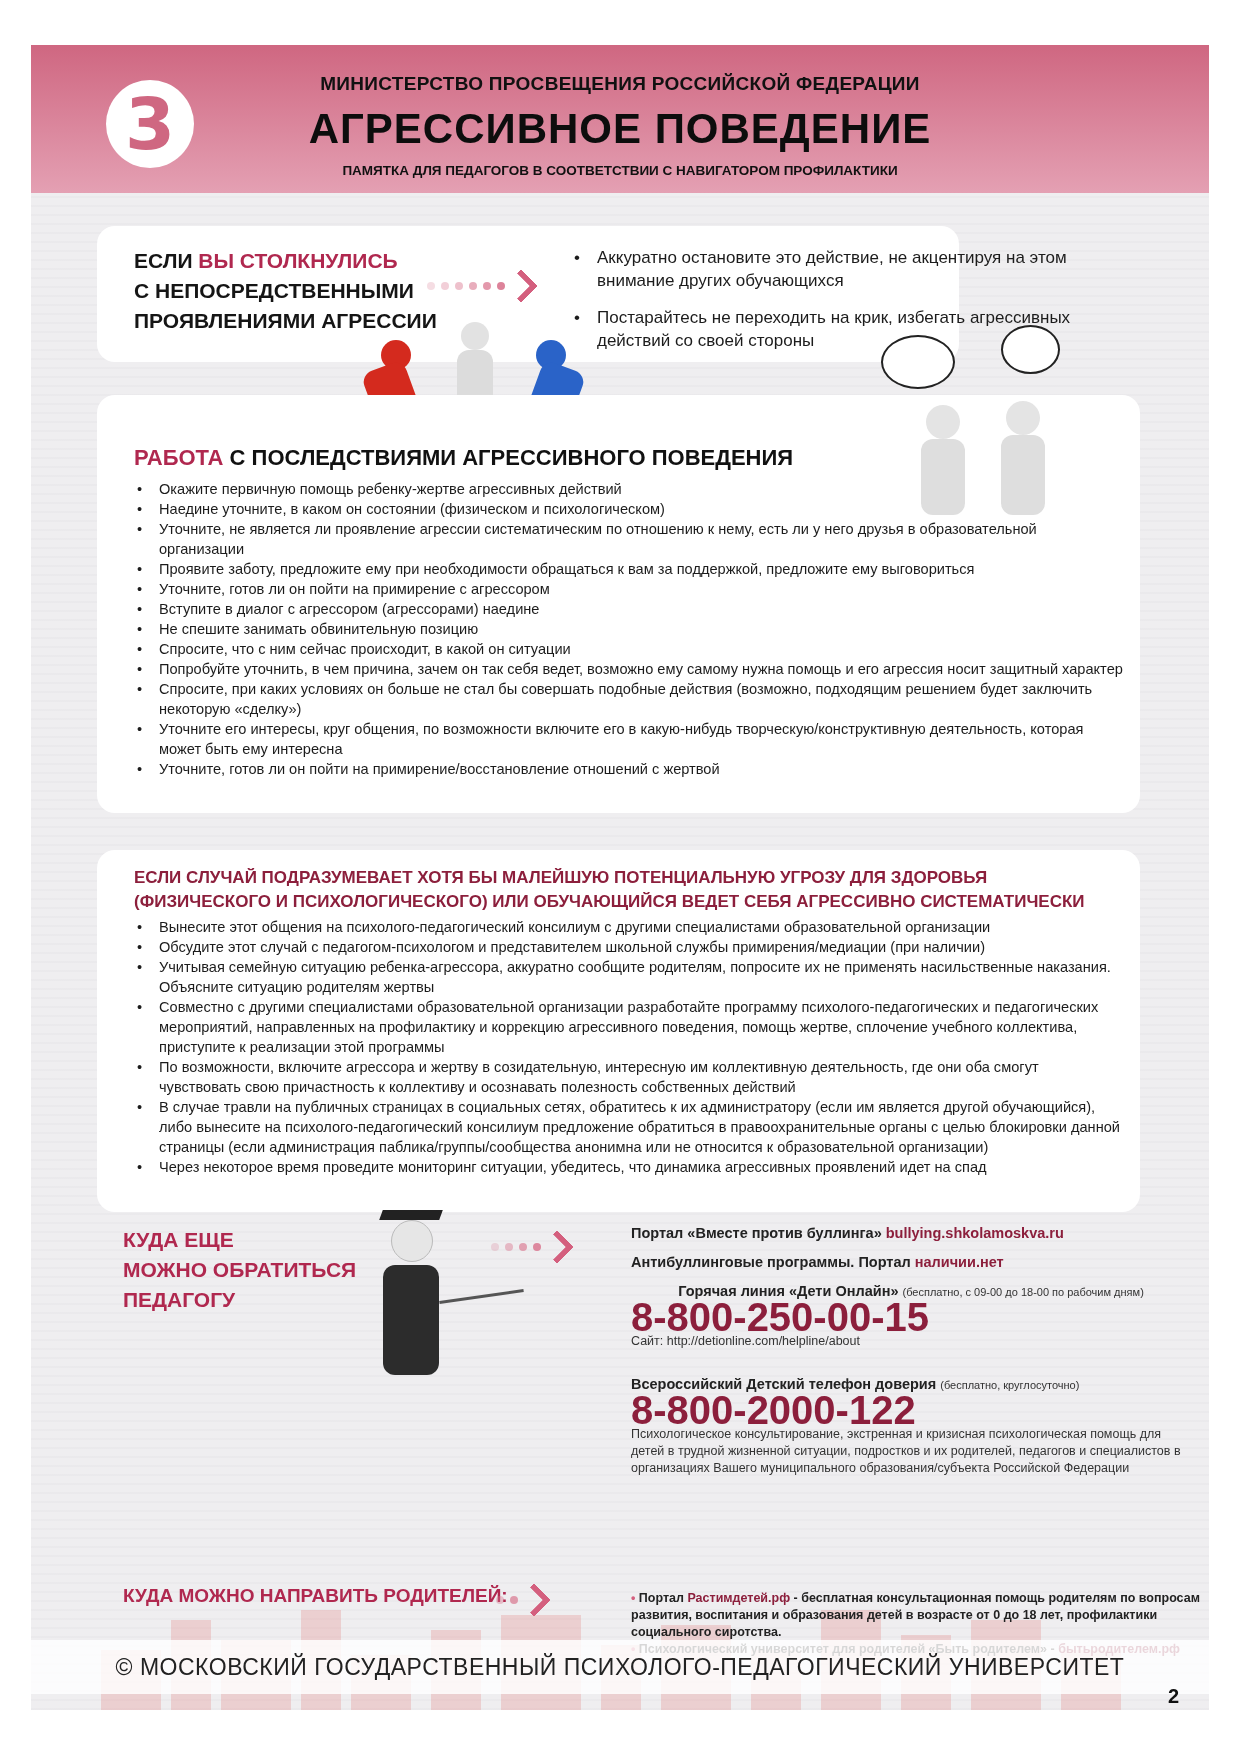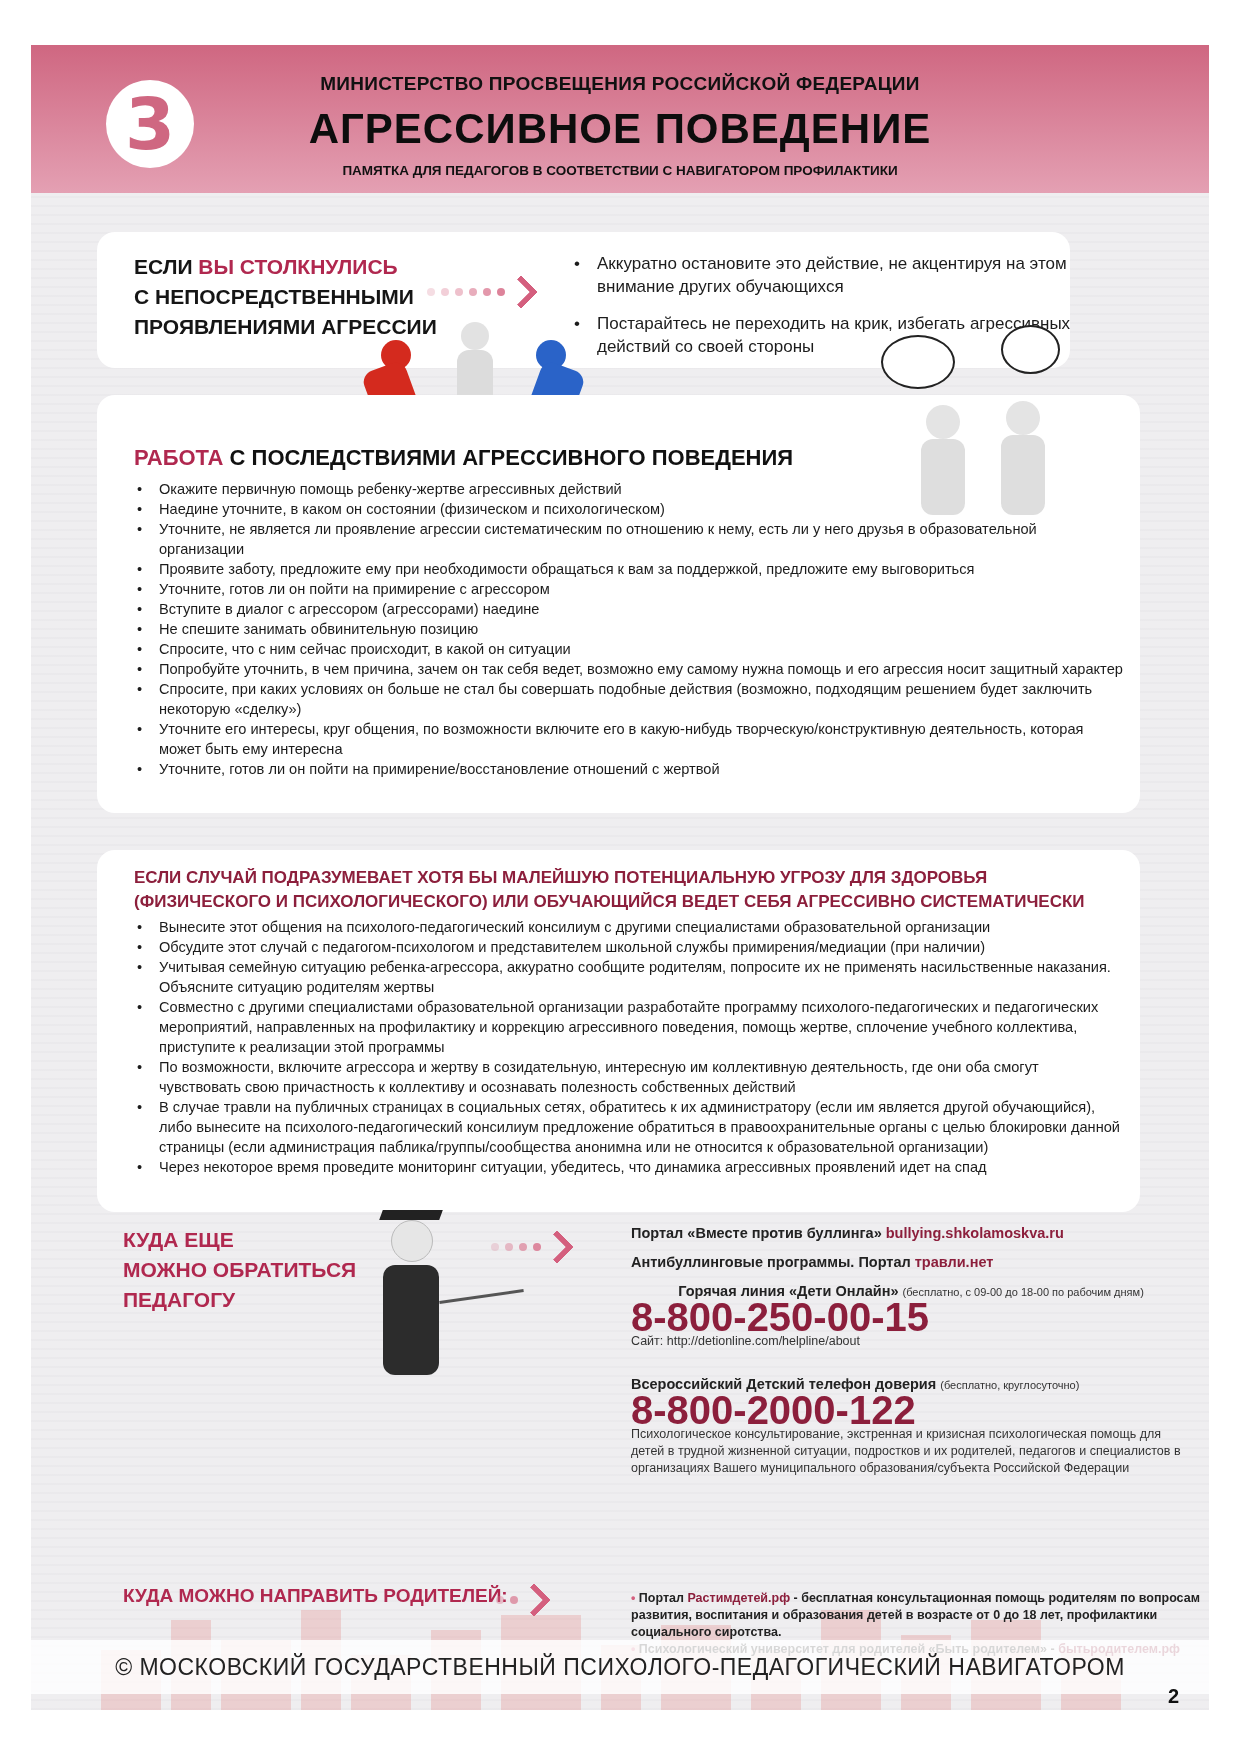--- a/index.html
+++ b/index.html
@@ -17,21 +17,21 @@
            font-size: 19px; letter-spacing: 0.3px; color: #111; }
   .h-title { position: absolute; left: 0; right: 0; top: 60px; text-align: center; font-weight: bold;
              font-size: 42px; letter-spacing: 1px; color: #0d0d0d; }
   .h-sub { position: absolute; left: 0; right: 0; top: 118px; text-align: center; font-weight: bold;
            font-size: 13.5px; color: #111; }
 
   .card { position: absolute; background: #ffffff; border-radius: 18px; }
   .accent { color: #b0284f; }
 
   
-  .c1 { left: 66px; top: 187px; width: 973px; height: 136px; }
+  .c1 { left: 66px; top: 181px; width: 862px; height: 136px; }
   .c1-head { position: absolute; left: 37px; top: 20px; font-weight: bold; font-size: 21px; line-height: 30px; color: #151515; }
   .arrow-dots { position: absolute; display: flex; align-items: center; gap: 6px; }
   .arrow-dots .dot { width: 8px; height: 8px; border-radius: 50%; background: #d9768f; }
   .chev { width: 18px; height: 18px; border-top: 6px solid #d45f7e; border-right: 6px solid #d45f7e;
           transform: rotate(45deg); margin-left: -2px; border-radius: 2px; }
   .c1-list { position: absolute; left: 475px; top: 20px; width: 545px; margin: 0; padding: 0; list-style: none; }
   .c1-list li { position: relative; padding-left: 25px; font-size: 17px; line-height: 23px; margin-bottom: 14px; color: #1c1c1c; }
   .c1-list li::before { content: "•"; position: absolute; left: 2px; top: 0; }
 
   
@@ -174,21 +174,21 @@
       <span class="dot" style="opacity:.65"></span>
       <span class="dot" style="opacity:.85"></span>
       <span class="chev"></span>
   </div>
 
   <div class="contacts">
     <div class="ct-line">
       <span>Портал «Вместе против буллинга» </span><span class="ct-link">bullying.shkolamoskva.ru</span>
     </div>
     <div class="ct-line">
-      <span>Антибуллинговые программы. Портал </span><span class="ct-link">травли.нет</span>
+      <span>Антибуллинговые программы. Портал </span><span class="ct-link">наличии.нет</span>
     </div>
     <div class="ct-line" style="margin-bottom:2px;text-align:center;">
       <span>Горячая линия «Дети Онлайн» </span><span class="ct-small">(бесплатно, с 09-00 до 18-00 по рабочим дням)</span>
     </div>
     <div class="phone">8-800-250-00-15</div>
     <div class="ct-desc" style="margin-bottom:26px;">Сайт: http://detionline.com/helpline/about</div>
     <div class="ct-line" style="margin-bottom:2px;">
       <span>Всероссийский Детский телефон доверия </span><span class="ct-small">(бесплатно, круглосуточно)</span>
     </div>
     <div class="phone">8-800-2000-122</div>
@@ -220,15 +220,15 @@
   </div>
   <div class="parents">
     <div>
       <span class="pdot">• </span><span>Портал </span><span class="ct-link">Растимдетей.рф</span><span> - бесплатная консультационная помощь родителям по вопросам развития, воспитания и образования детей в возрасте от 0 до 18 лет, профилактики социального сиротства.</span>
     </div>
     <div>
       <span class="pdot">• </span><span>Психологический университет для родителей «Быть родителем» - </span><span class="ct-link">бытьродителем.рф</span>
     </div>
   </div>
 
-  <div class="footer-bar">© МОСКОВСКИЙ ГОСУДАРСТВЕННЫЙ ПСИХОЛОГО-ПЕДАГОГИЧЕСКИЙ НАВИГАТОРОМ</div>
+  <div class="footer-bar">© МОСКОВСКИЙ ГОСУДАРСТВЕННЫЙ ПСИХОЛОГО-ПЕДАГОГИЧЕСКИЙ УНИВЕРСИТЕТ</div>
   <div class="page-num">2</div>
 </div>
 
 </body></html>

